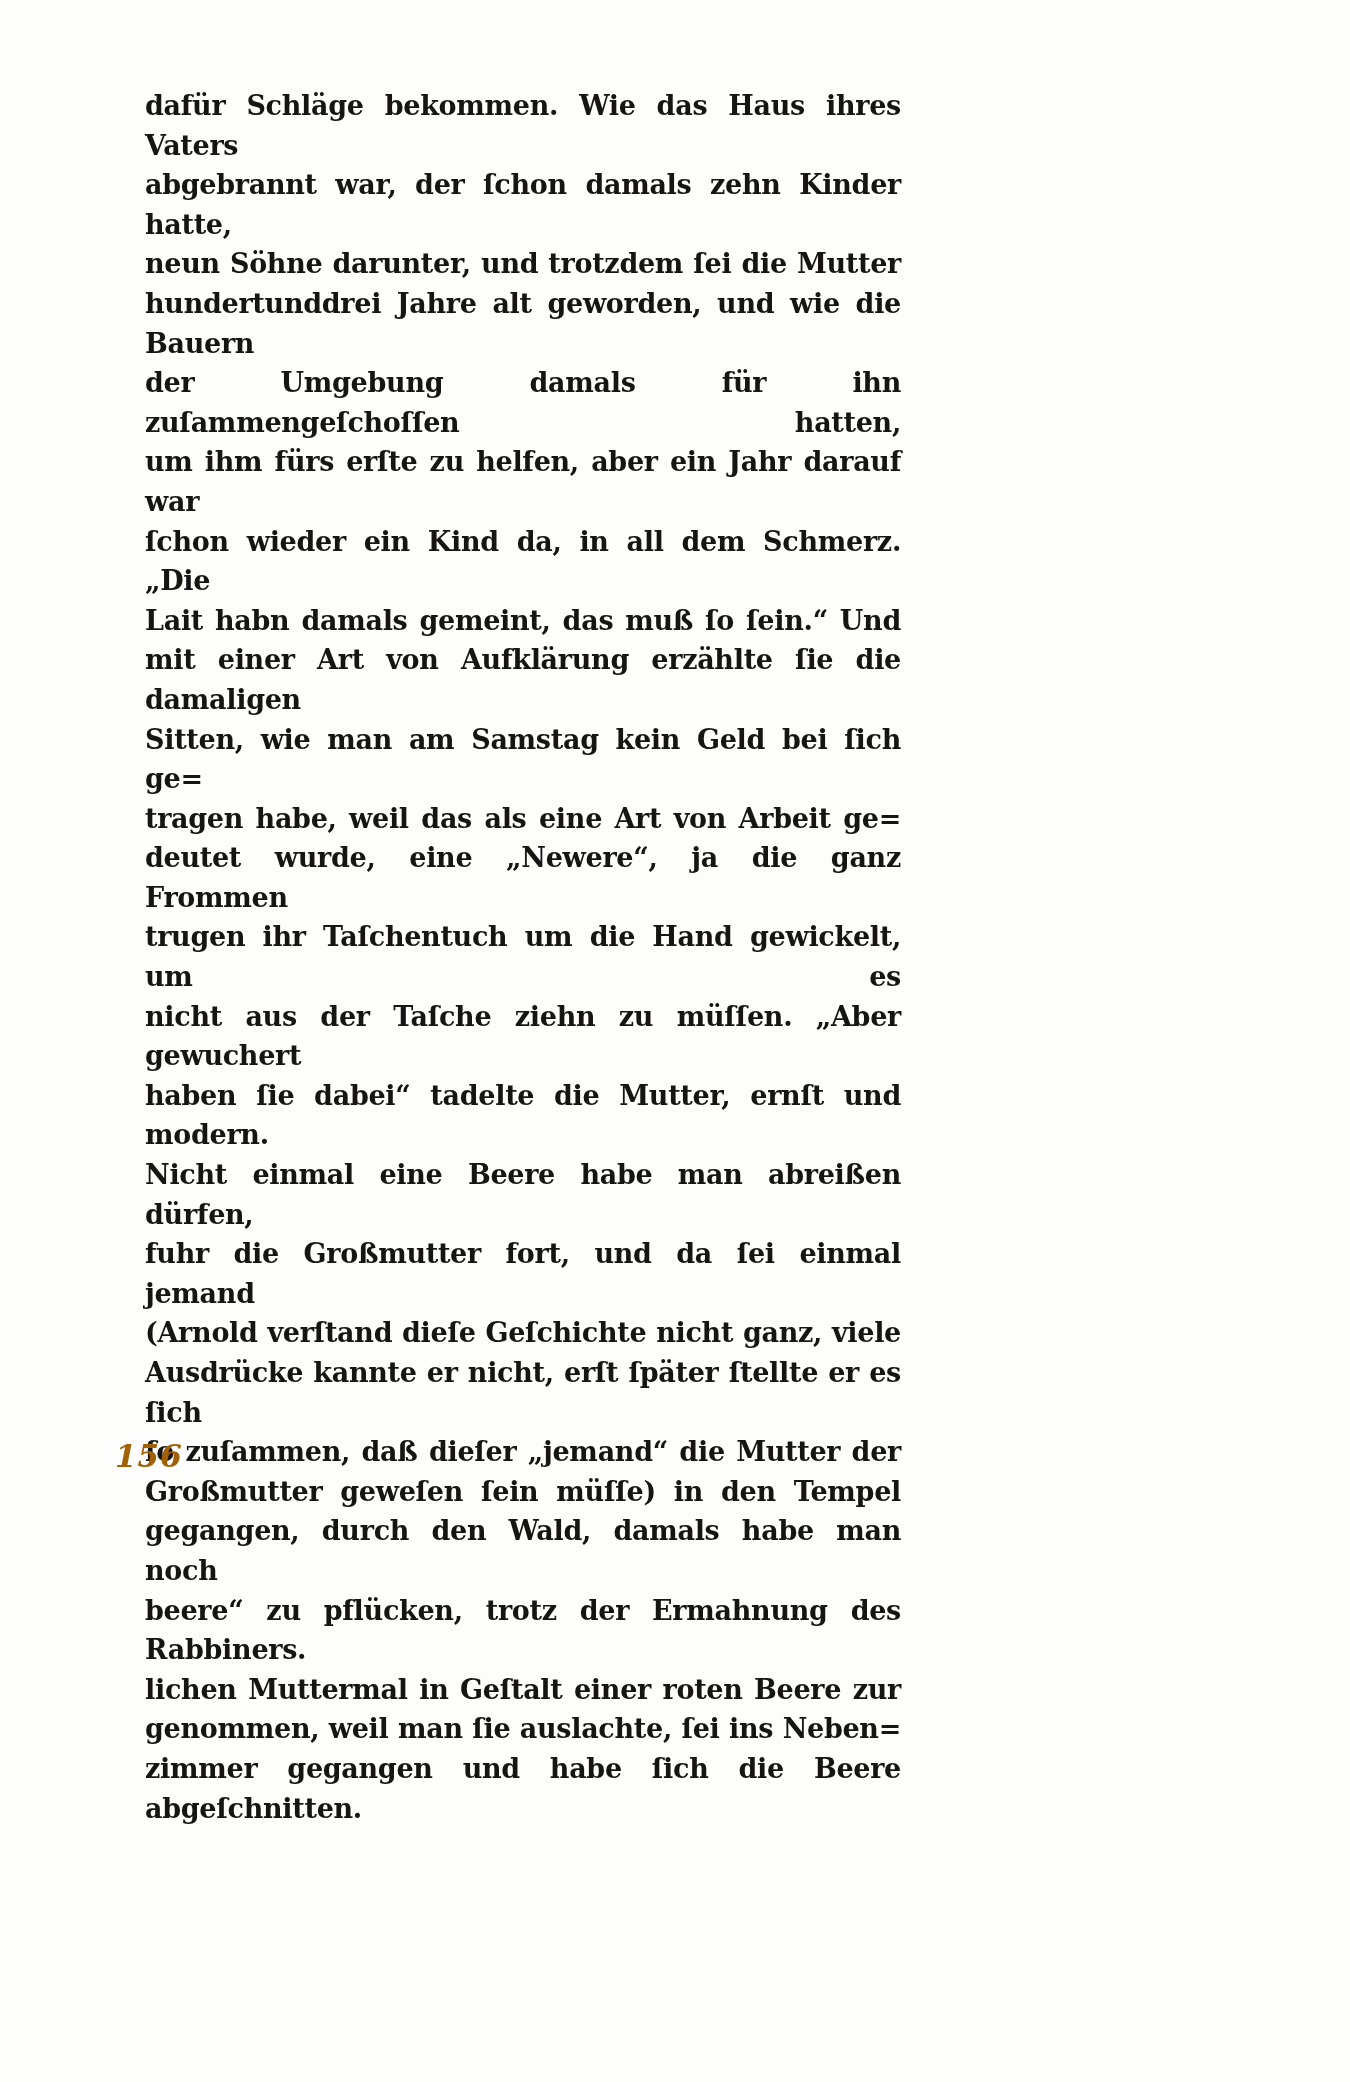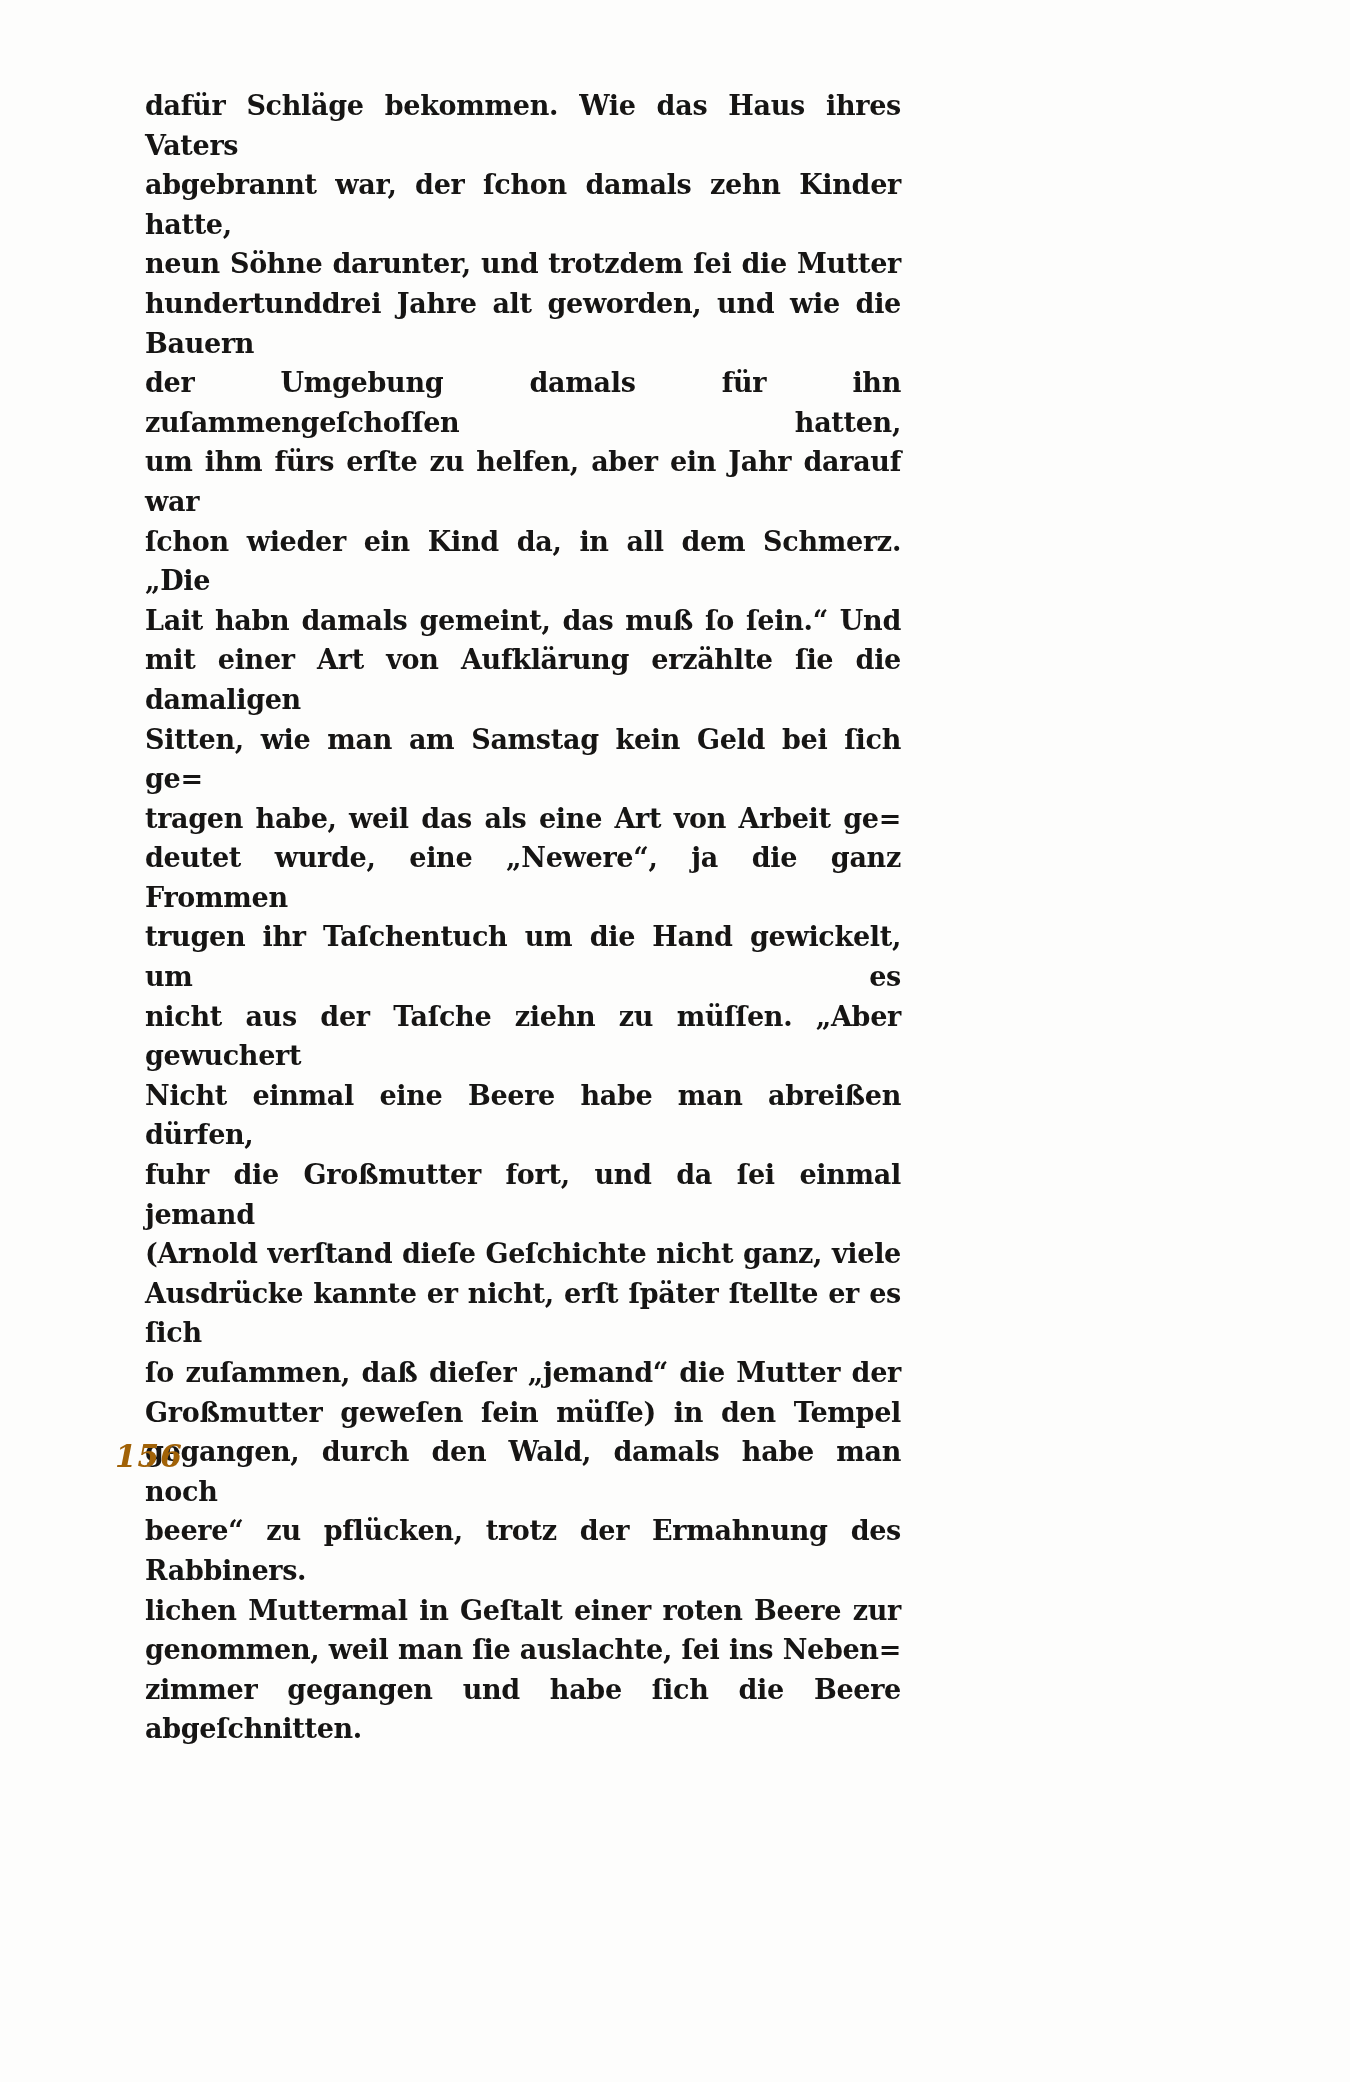--- a/index.html
+++ b/index.html
@@ -55,20 +55,21 @@
     <div class="text-line">der Umgebung damals für ihn zuſammengeſchoſſen hatten,</div>
     <div class="text-line">um ihm fürs erſte zu helfen, aber ein Jahr darauf war</div>
     <div class="text-line">ſchon wieder ein Kind da, in all dem Schmerz. „Die</div>
     <div class="text-line">Lait habn damals gemeint, das muß ſo ſein.“ Und</div>
     <div class="text-line">mit einer Art von Aufklärung erzählte ſie die damaligen</div>
     <div class="text-line">Sitten, wie man am Samstag kein Geld bei ſich ge=</div>
     <div class="text-line">tragen habe, weil das als eine Art von Arbeit ge=</div>
     <div class="text-line">deutet wurde, eine „Newere“, ja die ganz Frommen</div>
     <div class="text-line">trugen ihr Taſchentuch um die Hand gewickelt, um es</div>
     <div class="text-line">nicht aus der Taſche ziehn zu müſſen. „Aber gewuchert</div>
+    <div class="text-line">haben ſie dabei“ tadelte die Mutter, ernſt und modern.</div>
     <div class="text-line">Nicht einmal eine Beere habe man abreißen dürfen,</div>
     <div class="text-line">fuhr die Großmutter fort, und da ſei einmal jemand</div>
     <div class="text-line">(Arnold verſtand dieſe Geſchichte nicht ganz, viele</div>
     <div class="text-line">Ausdrücke kannte er nicht, erſt ſpäter ſtellte er es ſich</div>
     <div class="text-line">ſo zuſammen, daß dieſer „jemand“ die Mutter der</div>
     <div class="text-line">Großmutter geweſen ſein müſſe) in den Tempel</div>
     <div class="text-line">gegangen, durch den Wald, damals habe man noch</div>
     <div class="text-line">beere“ zu pflücken, trotz der Ermahnung des Rabbiners.</div>
     <div class="text-line">lichen Muttermal in Geſtalt einer roten Beere zur</div>
     <div class="text-line">genommen, weil man ſie auslachte, ſei ins Neben=</div>

